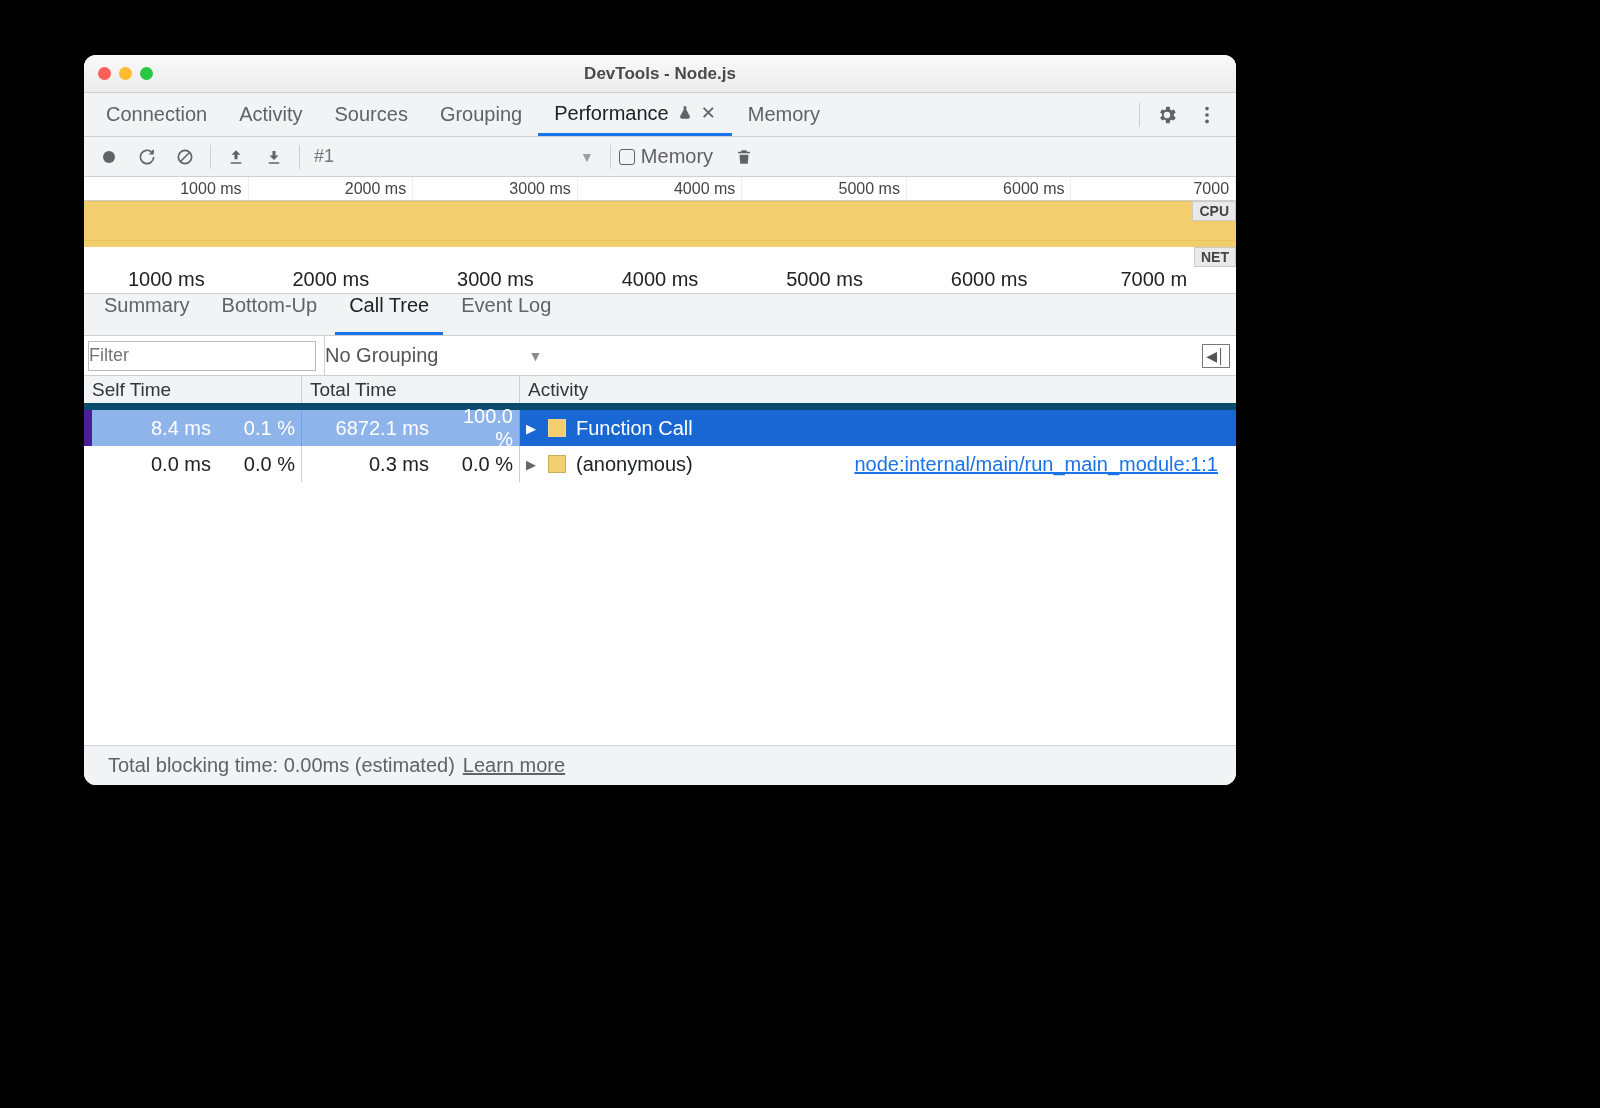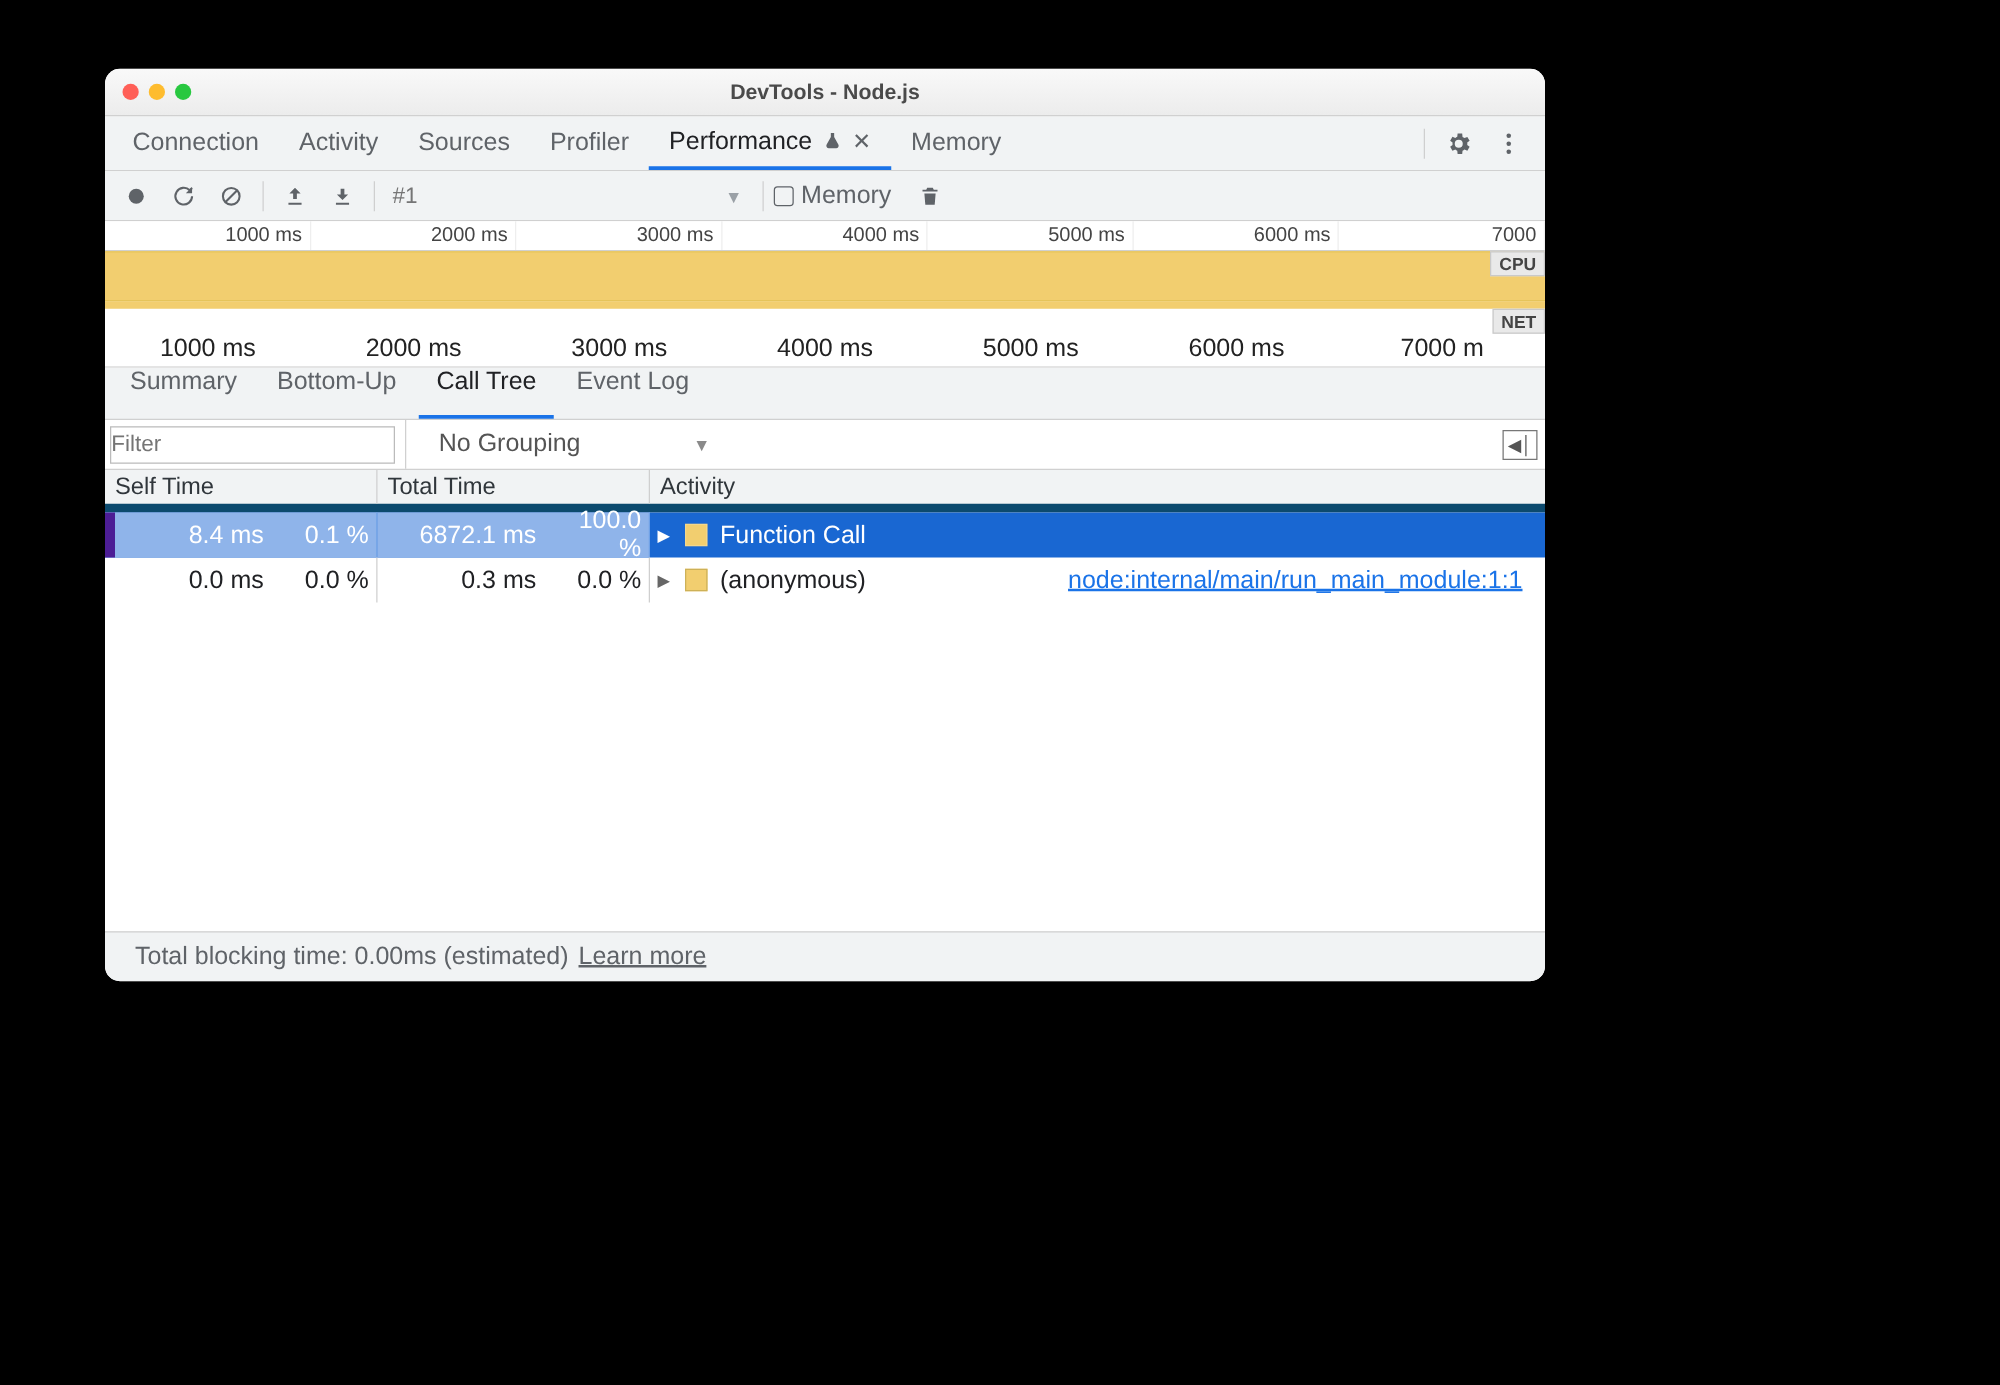--- a/index.html
+++ b/index.html
@@ -93,21 +93,21 @@
     
     .filterbar {
       display:flex; align-items:center; height:40px; border-bottom:1px solid #d0d0d0;
       background:#fff;
     }
     .filter-input {
       width:228px; height:30px; margin:0 8px 0 4px; border:1px solid #bbb; padding:2px 0; font-size:18px; color:#888;
     }
     .group-select {
       display:flex; align-items:center; gap:90px;
-      color:#545454; font-size:20px; padding-left:26px;
+      color:#545454; font-size:20px; padding-left:0;
       border-left:1px solid #d0d0d0; height:100%;
     }
     .filterbar .spacer{flex:1;}
     .sidebar-toggle{
       width:28px;height:24px;border:1px solid #777;margin-right:6px;display:flex;align-items:center;justify-content:center;color:#555;font-size:14px;
     }
     
     .datatable { flex:1; display:flex; flex-direction:column; overflow:hidden; background:#fff;}
     .thead, .trow { display:flex; align-items:stretch; }
     .thead { height:34px; background:#f1f3f4; border-bottom:7px solid #0c4a6e; font-size:19px; color:#30363b;}
@@ -152,21 +152,21 @@
     <div class="tab">
         <span>Connection</span>
       </div>
     <div class="tab">
         <span>Activity</span>
       </div>
     <div class="tab">
         <span>Sources</span>
       </div>
     <div class="tab">
-        <span>Profiler</span>
+        <span>Grouping</span>
       </div>
     <div class="tab active">
       <span>Performance</span>
       <span class="flask">
         <svg width="16" height="16" viewBox="0 0 24 24">
             <path fill="#5f6368" d="M10 2v5l-5 9a3 3 0 0 0 2.6 4.5h8.8A3 3 0 0 0 19 16l-5-9V2h-4z"></path>
           </svg>
       </span>
       <span class="closex">✕</span>
     </div>

